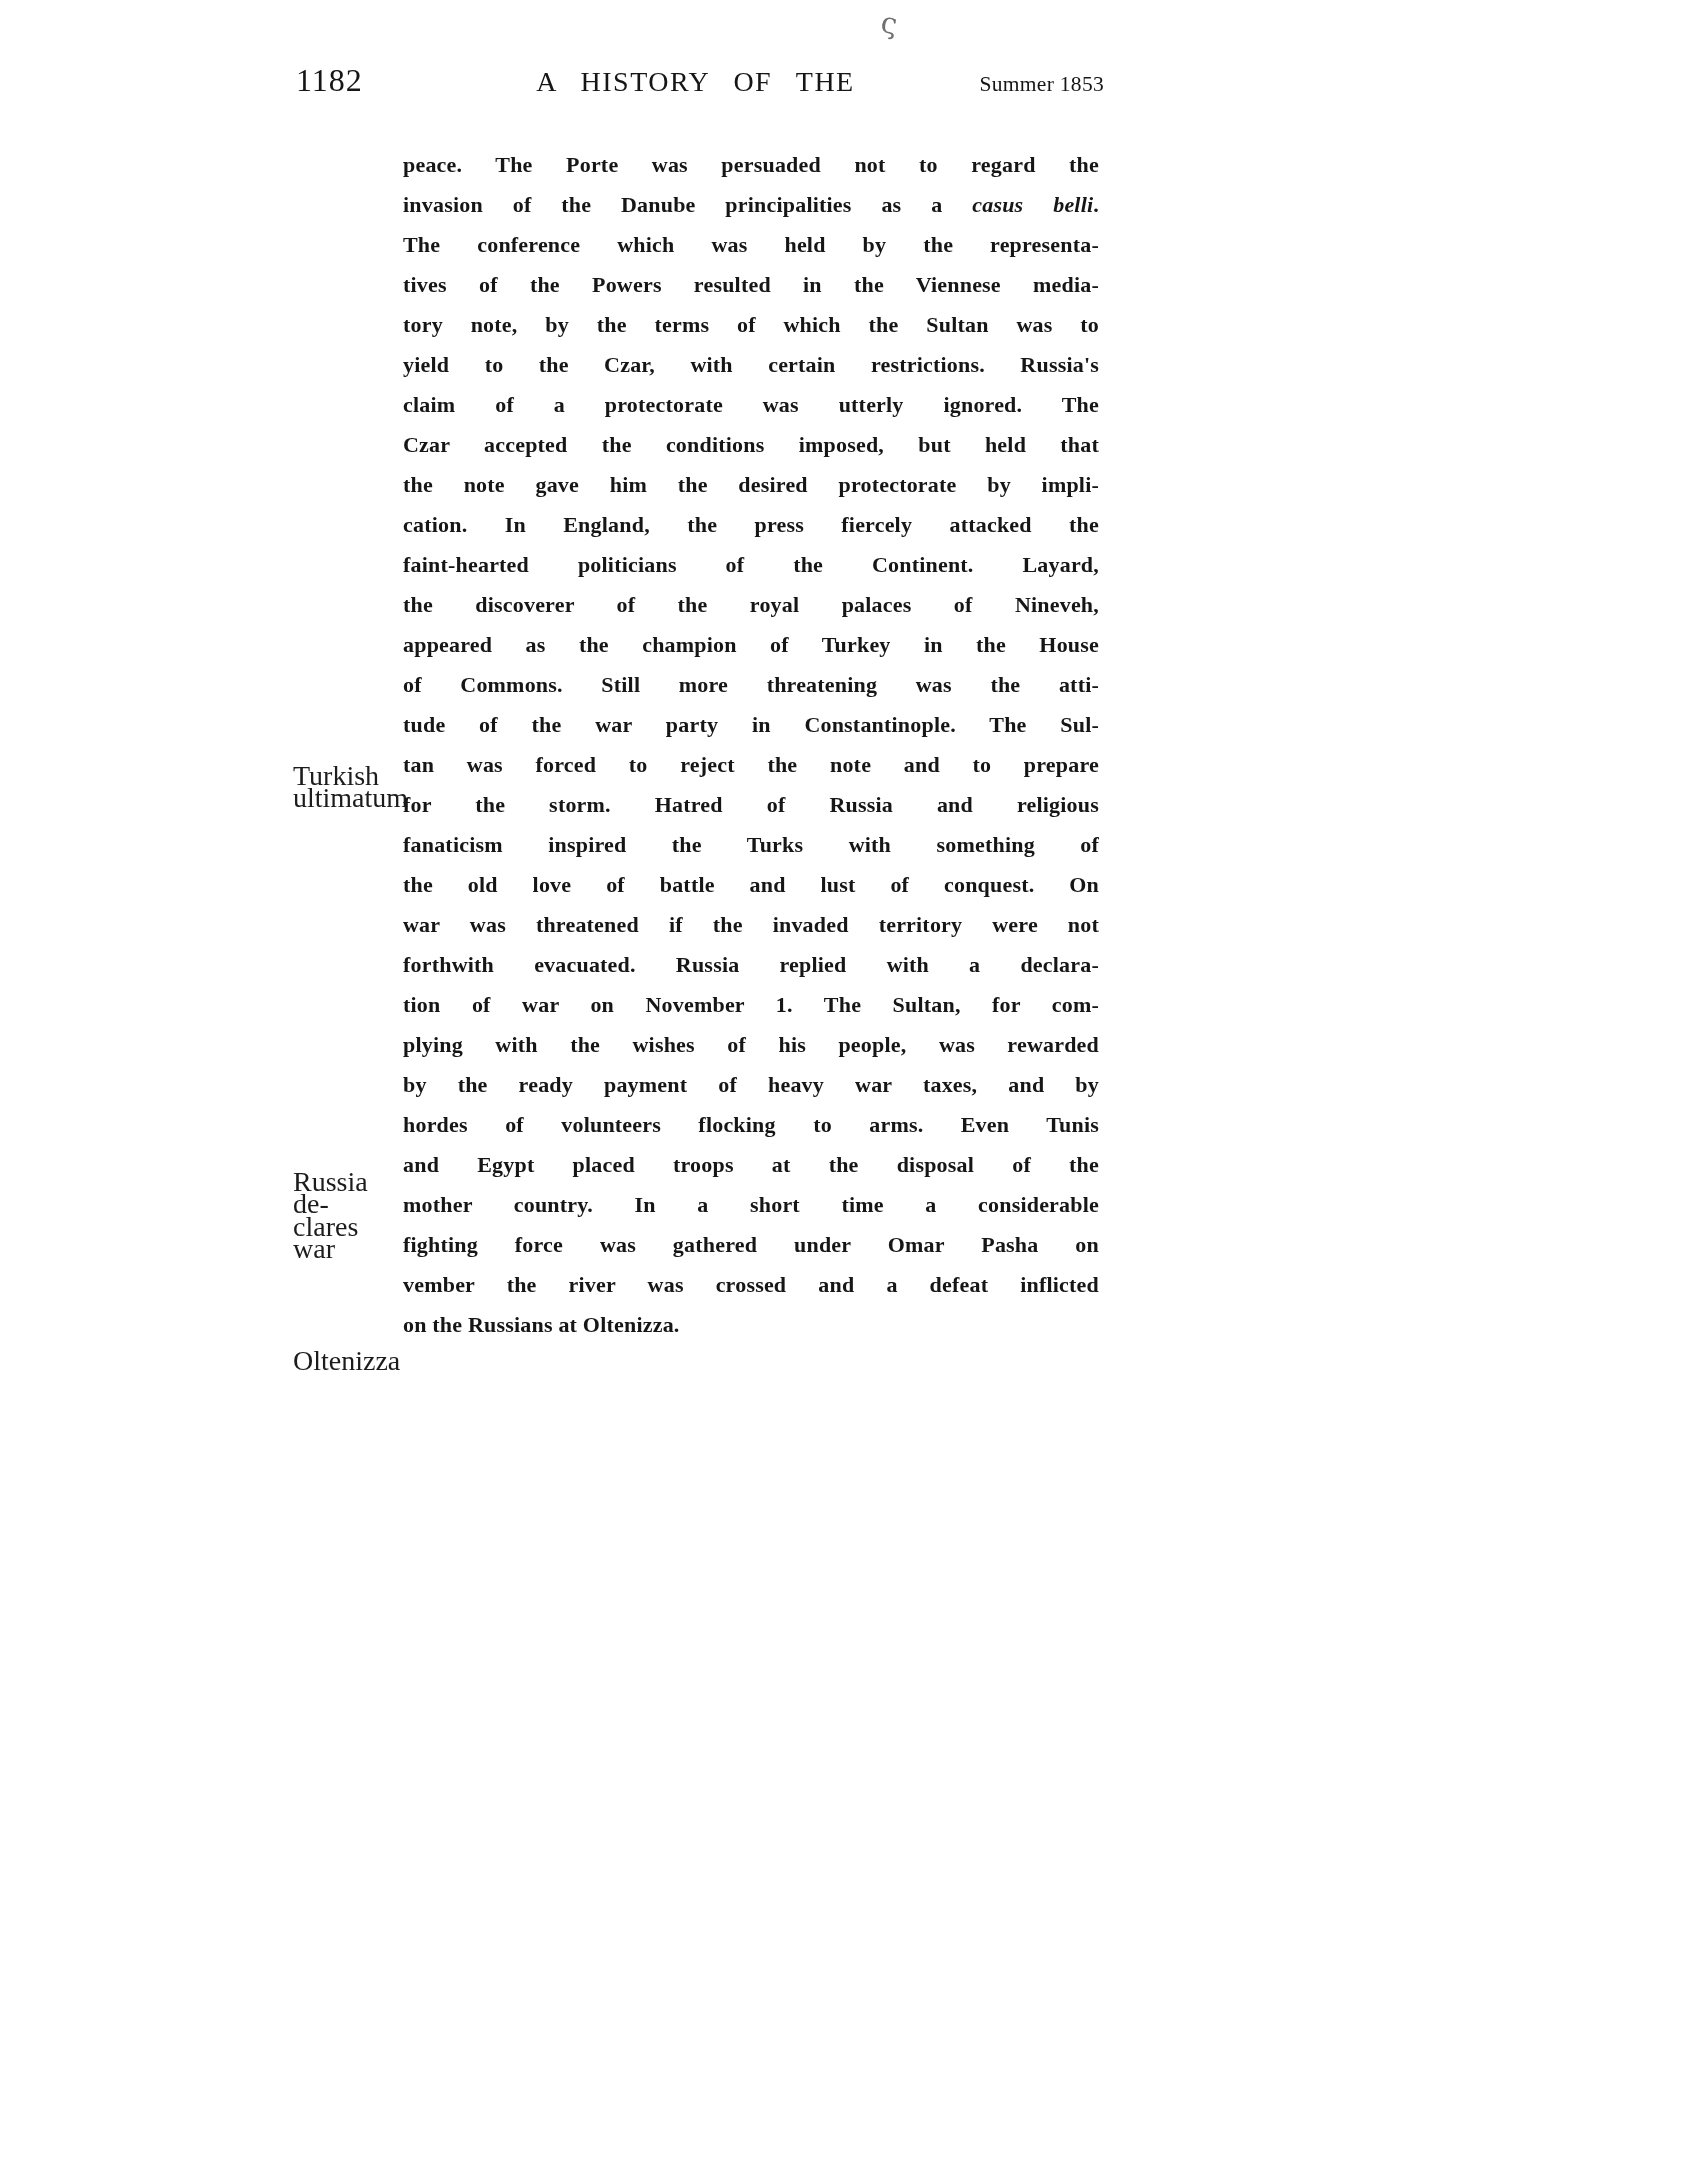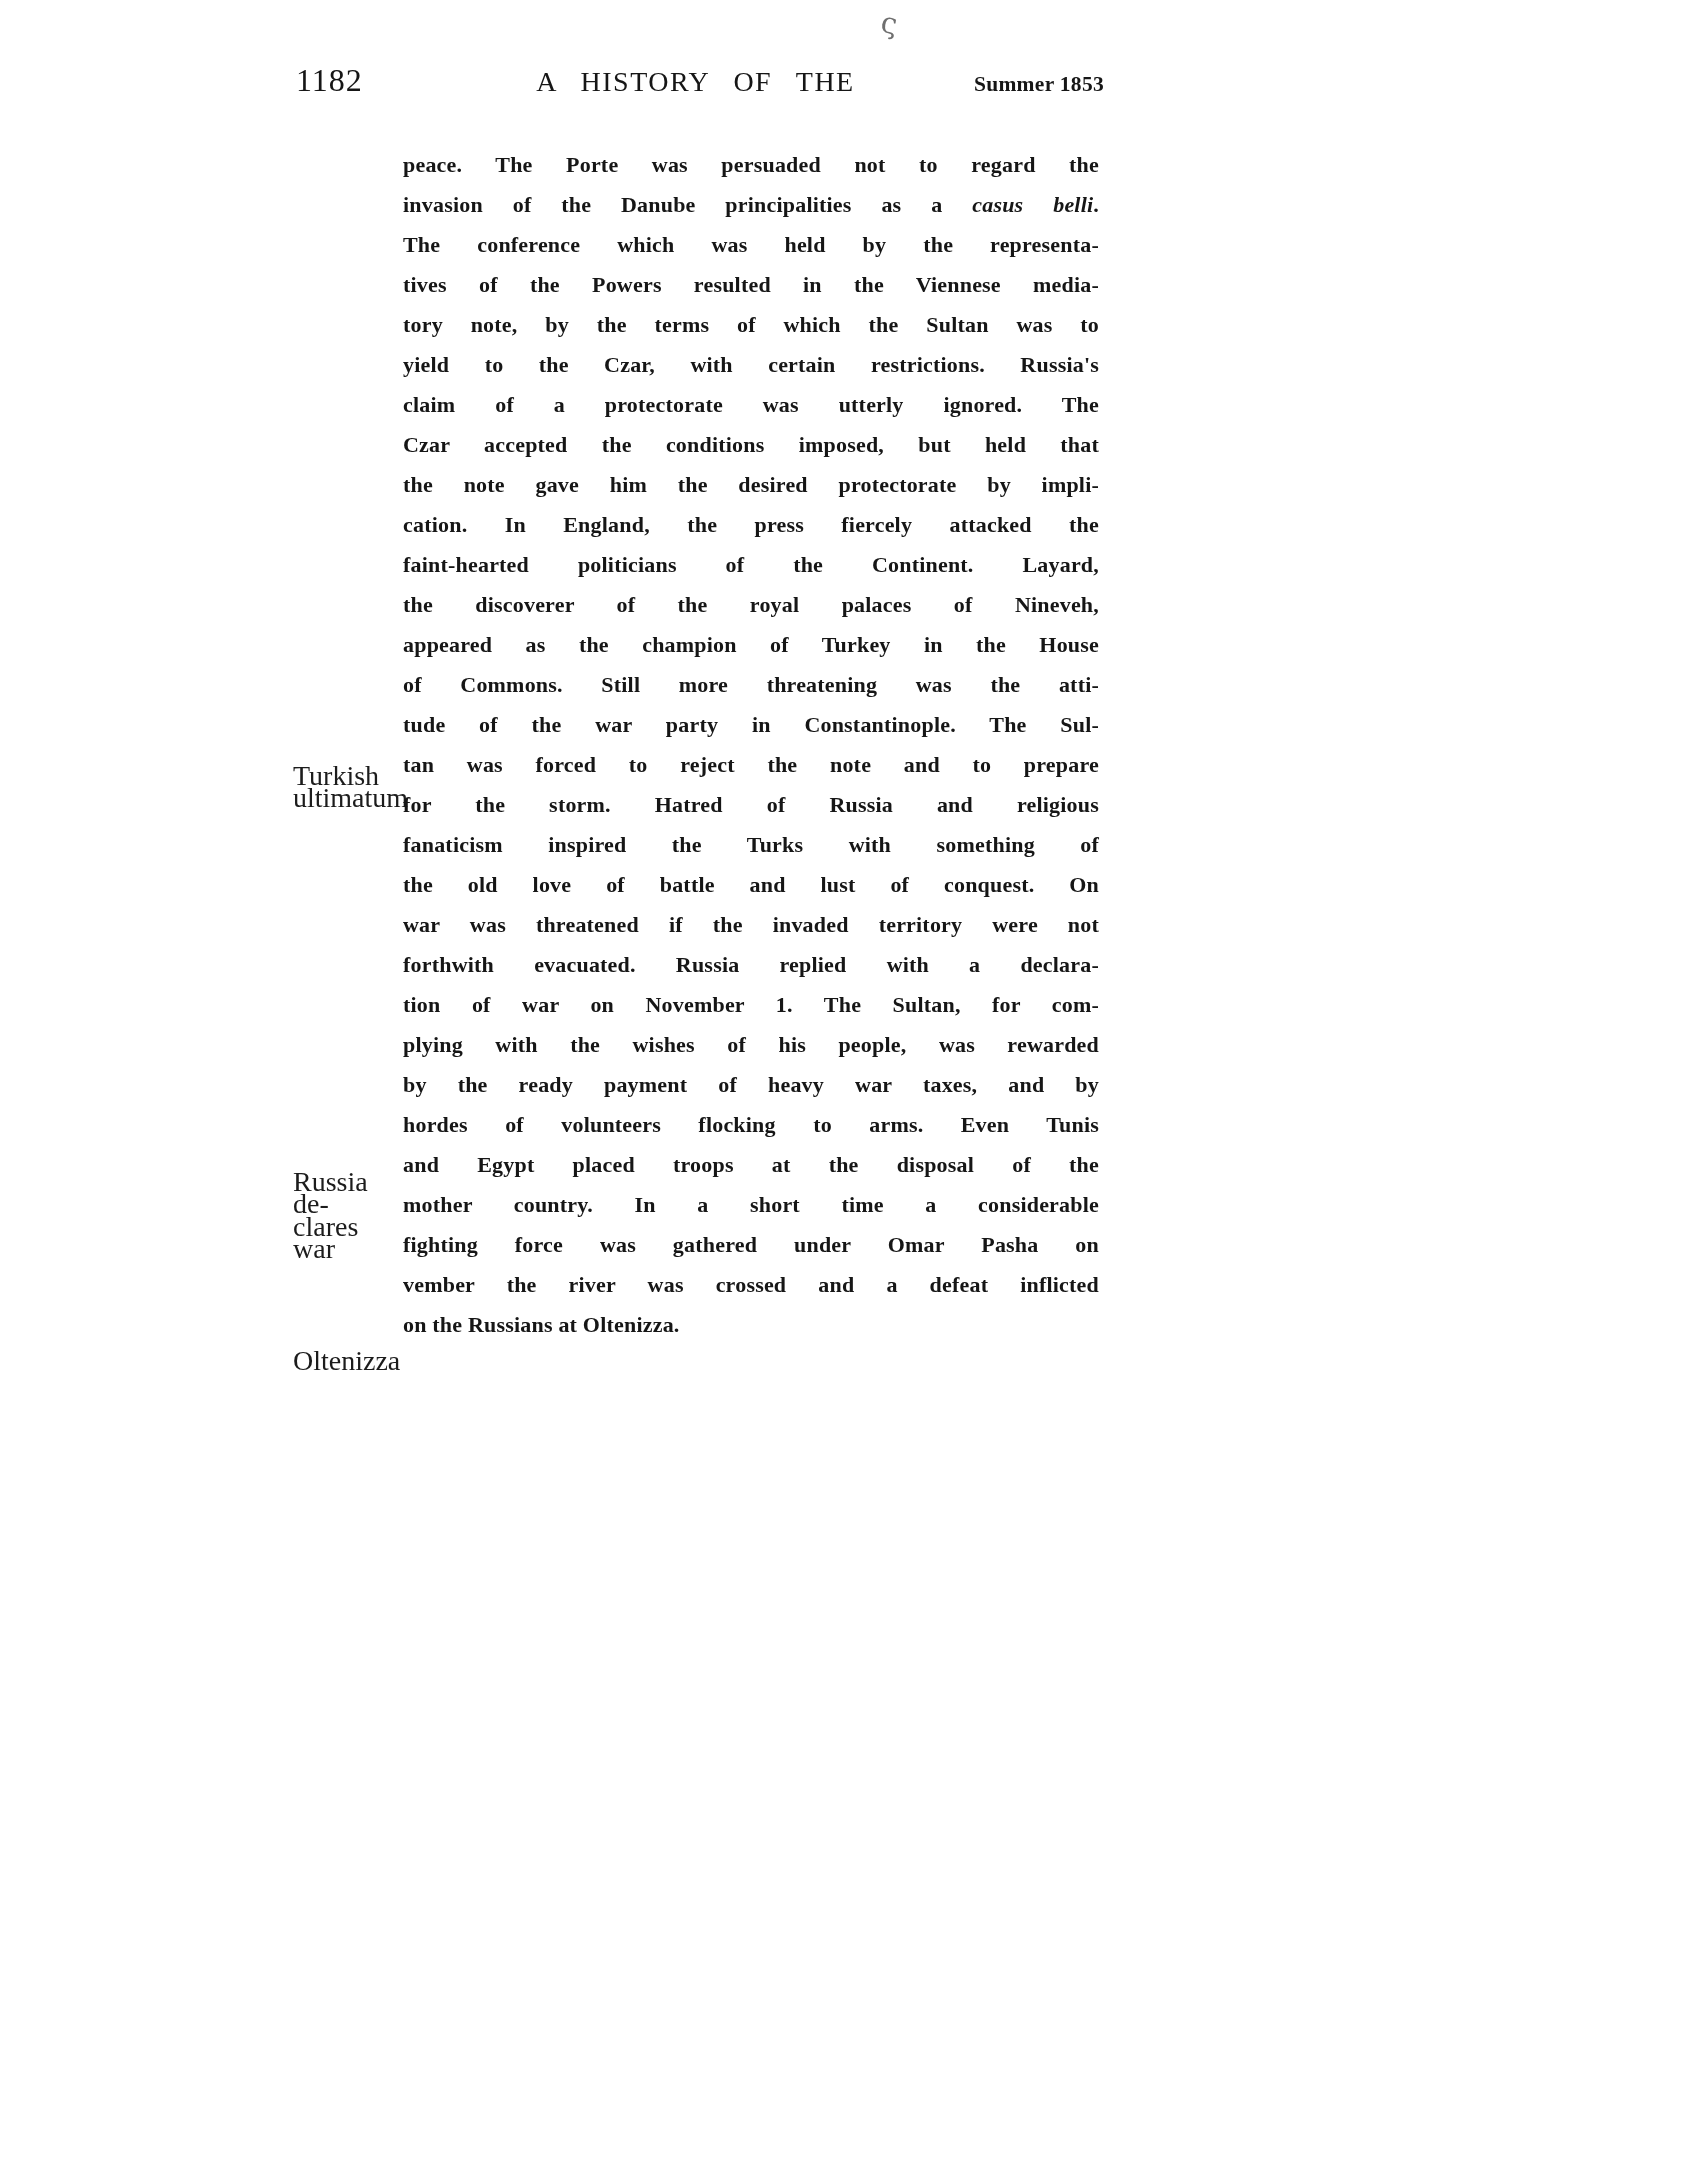--- a/index.html
+++ b/index.html
@@ -32,21 +32,21 @@
     word-spacing: 15.6px;
     letter-spacing: 1.5px;
   }
   .date-label {
     position: absolute;
     left: 973px;
     top: 72px;
     width: 131px;
     text-align: right;
     font-size: 21.5px;
-    font-weight: 700;
+    font-weight: 400;
     letter-spacing: 0.3px;
   }
   
   .ink-mark {
     position: absolute;
     left: 881px;
     top: 5.9px;
     font-size: 29px;
     color: #6f6f6f;
     transform: rotate(8deg);

